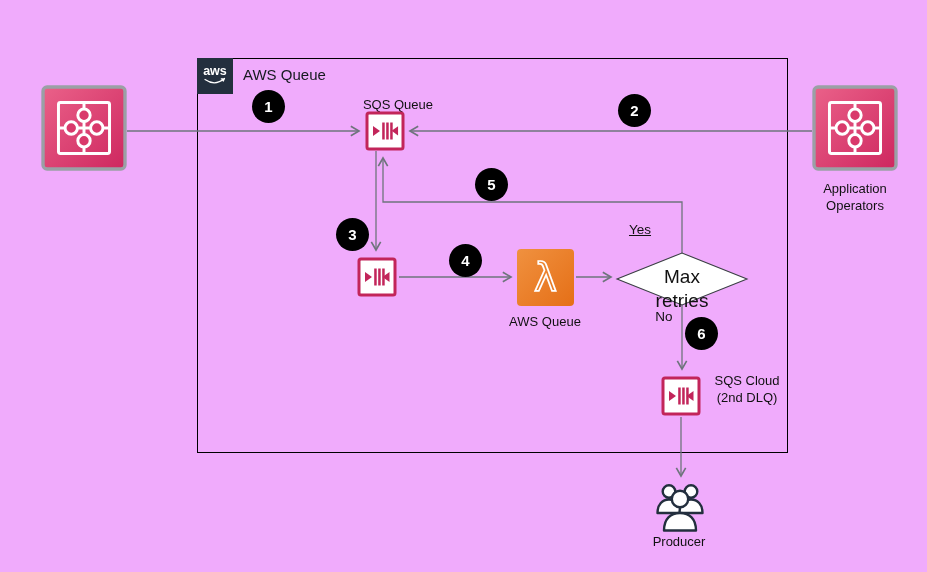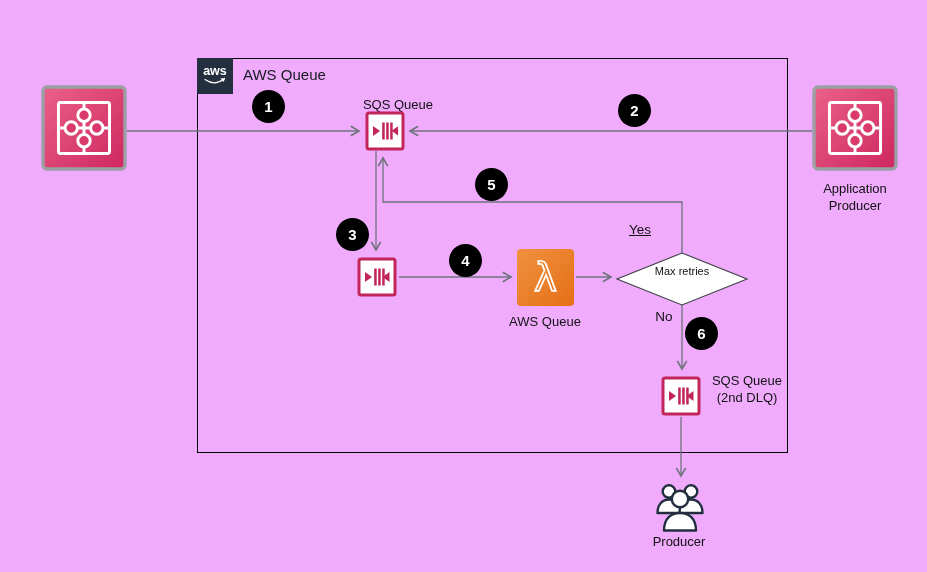--- a/index.html
+++ b/index.html
@@ -8,21 +8,21 @@
   .cloud-box{position:absolute;left:197px;top:58px;width:589px;height:393px;
              border:1.4px solid #000;background:transparent;}
   .aws-badge{position:absolute;left:197px;top:58px;width:36px;height:36px;background:#232F3E;}
   .cloud-title{position:absolute;left:243px;top:66px;font-size:15px;color:#16191f;}
   .svg-layer{position:absolute;left:0;top:0;width:927px;height:572px;pointer-events:none;}
   .icon{position:absolute;}
   .label{position:absolute;font-size:13px;line-height:1.32;color:#111;text-align:center;}
   .badge{position:absolute;width:33px;height:33px;border-radius:50%;background:#000;color:#fff;
          font-size:15px;font-weight:bold;display:flex;align-items:center;justify-content:center;}
   .branch-label{position:absolute;font-size:13.5px;color:#111;text-align:center;}
-  .decision-text{position:absolute;left:644px;top:265px;width:76px;font-size:11px;
+  .decision-text{position:absolute;left:644px;top:265px;width:76px;font-size:19px;
                  line-height:1.25;color:#111;text-align:center;}
 </style>
 </head>
 <body>
 
 <div class="diagram">
 
   <div class="cloud-box"></div>
 
   <svg class="svg-layer">
@@ -84,21 +84,21 @@
         <path d="M32,13 L32,51 M13,32 L51,32"></path>
       </g>
       <g stroke="#ffffff" stroke-width="2.2" fill="#d9396b">
         <circle cx="32" cy="22.5" r="4.6"></circle>
         <circle cx="41.5" cy="32" r="4.6"></circle>
         <circle cx="32" cy="41.5" r="4.6"></circle>
         <circle cx="22.5" cy="32" r="4.6"></circle>
       </g>
     </svg>
   </div>
-  <div class="label" style="left:805px;top:180px;width:100px;">Application Producer</div>
+  <div class="label" style="left:805px;top:180px;width:100px;">Application Operators</div>
 
   <div class="label" style="left:348px;top:96px;width:100px;">SQS Queue</div>
   <div class="icon" style="left:365px;top:111px;">
     <svg width="40" height="40" viewBox="0 0 40 40">
       <rect x="2" y="2" width="36" height="36" rx="2" fill="#ffffff" stroke="#c2255a" stroke-width="3"></rect>
       <polygon points="8,15 8,25 15,20" fill="#c2255a"></polygon>
       <rect x="17.2" y="11.5" width="2.5" height="17" fill="#c2255a"></rect>
       <rect x="21.2" y="11.5" width="2.5" height="17" fill="#c2255a"></rect>
       <rect x="25.2" y="11.5" width="2.5" height="17" fill="#c2255a"></rect>
       <polygon points="32,15 32,25 25,20" fill="#c2255a" transform="translate(5,0) scale(0.92) translate(-1.5,1.6)"></polygon>
@@ -131,21 +131,21 @@
   <div class="icon" style="left:661px;top:376px;">
     <svg width="40" height="40" viewBox="0 0 40 40">
       <rect x="2" y="2" width="36" height="36" rx="2" fill="#ffffff" stroke="#c2255a" stroke-width="3"></rect>
       <polygon points="8,15 8,25 15,20" fill="#c2255a"></polygon>
       <rect x="17.2" y="11.5" width="2.5" height="17" fill="#c2255a"></rect>
       <rect x="21.2" y="11.5" width="2.5" height="17" fill="#c2255a"></rect>
       <rect x="25.2" y="11.5" width="2.5" height="17" fill="#c2255a"></rect>
       <polygon points="32.5,15 32.5,25 25.5,20" fill="#c2255a"></polygon>
     </svg>
   </div>
-  <div class="label" style="left:703px;top:372px;width:88px;">SQS Queue (2nd DLQ)</div>
+  <div class="label" style="left:703px;top:372px;width:88px;">SQS Cloud (2nd DLQ)</div>
 
   <div class="icon" style="left:652px;top:482px;">
     <svg width="56" height="50" viewBox="0 0 56 50">
       <g stroke="#232F3E" stroke-width="2.4" fill="#ffffff" stroke-linejoin="round">
         <circle cx="17" cy="9.5" r="6.3"></circle>
         <circle cx="39" cy="9.5" r="6.3"></circle>
         <path d="M5.5,31 c0,-8.5 5,-13.5 11.5,-13.5 c6.5,0 11.5,5 11.5,13.5 z"></path>
         <path d="M27.5,31 c0,-8.5 5,-13.5 11.5,-13.5 c6.5,0 11.5,5 11.5,13.5 z"></path>
         <path d="M12,48.5 c0,-11.5 6.5,-17.5 16,-17.5 c9.5,0 16,6 16,17.5 z"></path>
         <circle cx="28" cy="17" r="8.2"></circle>

